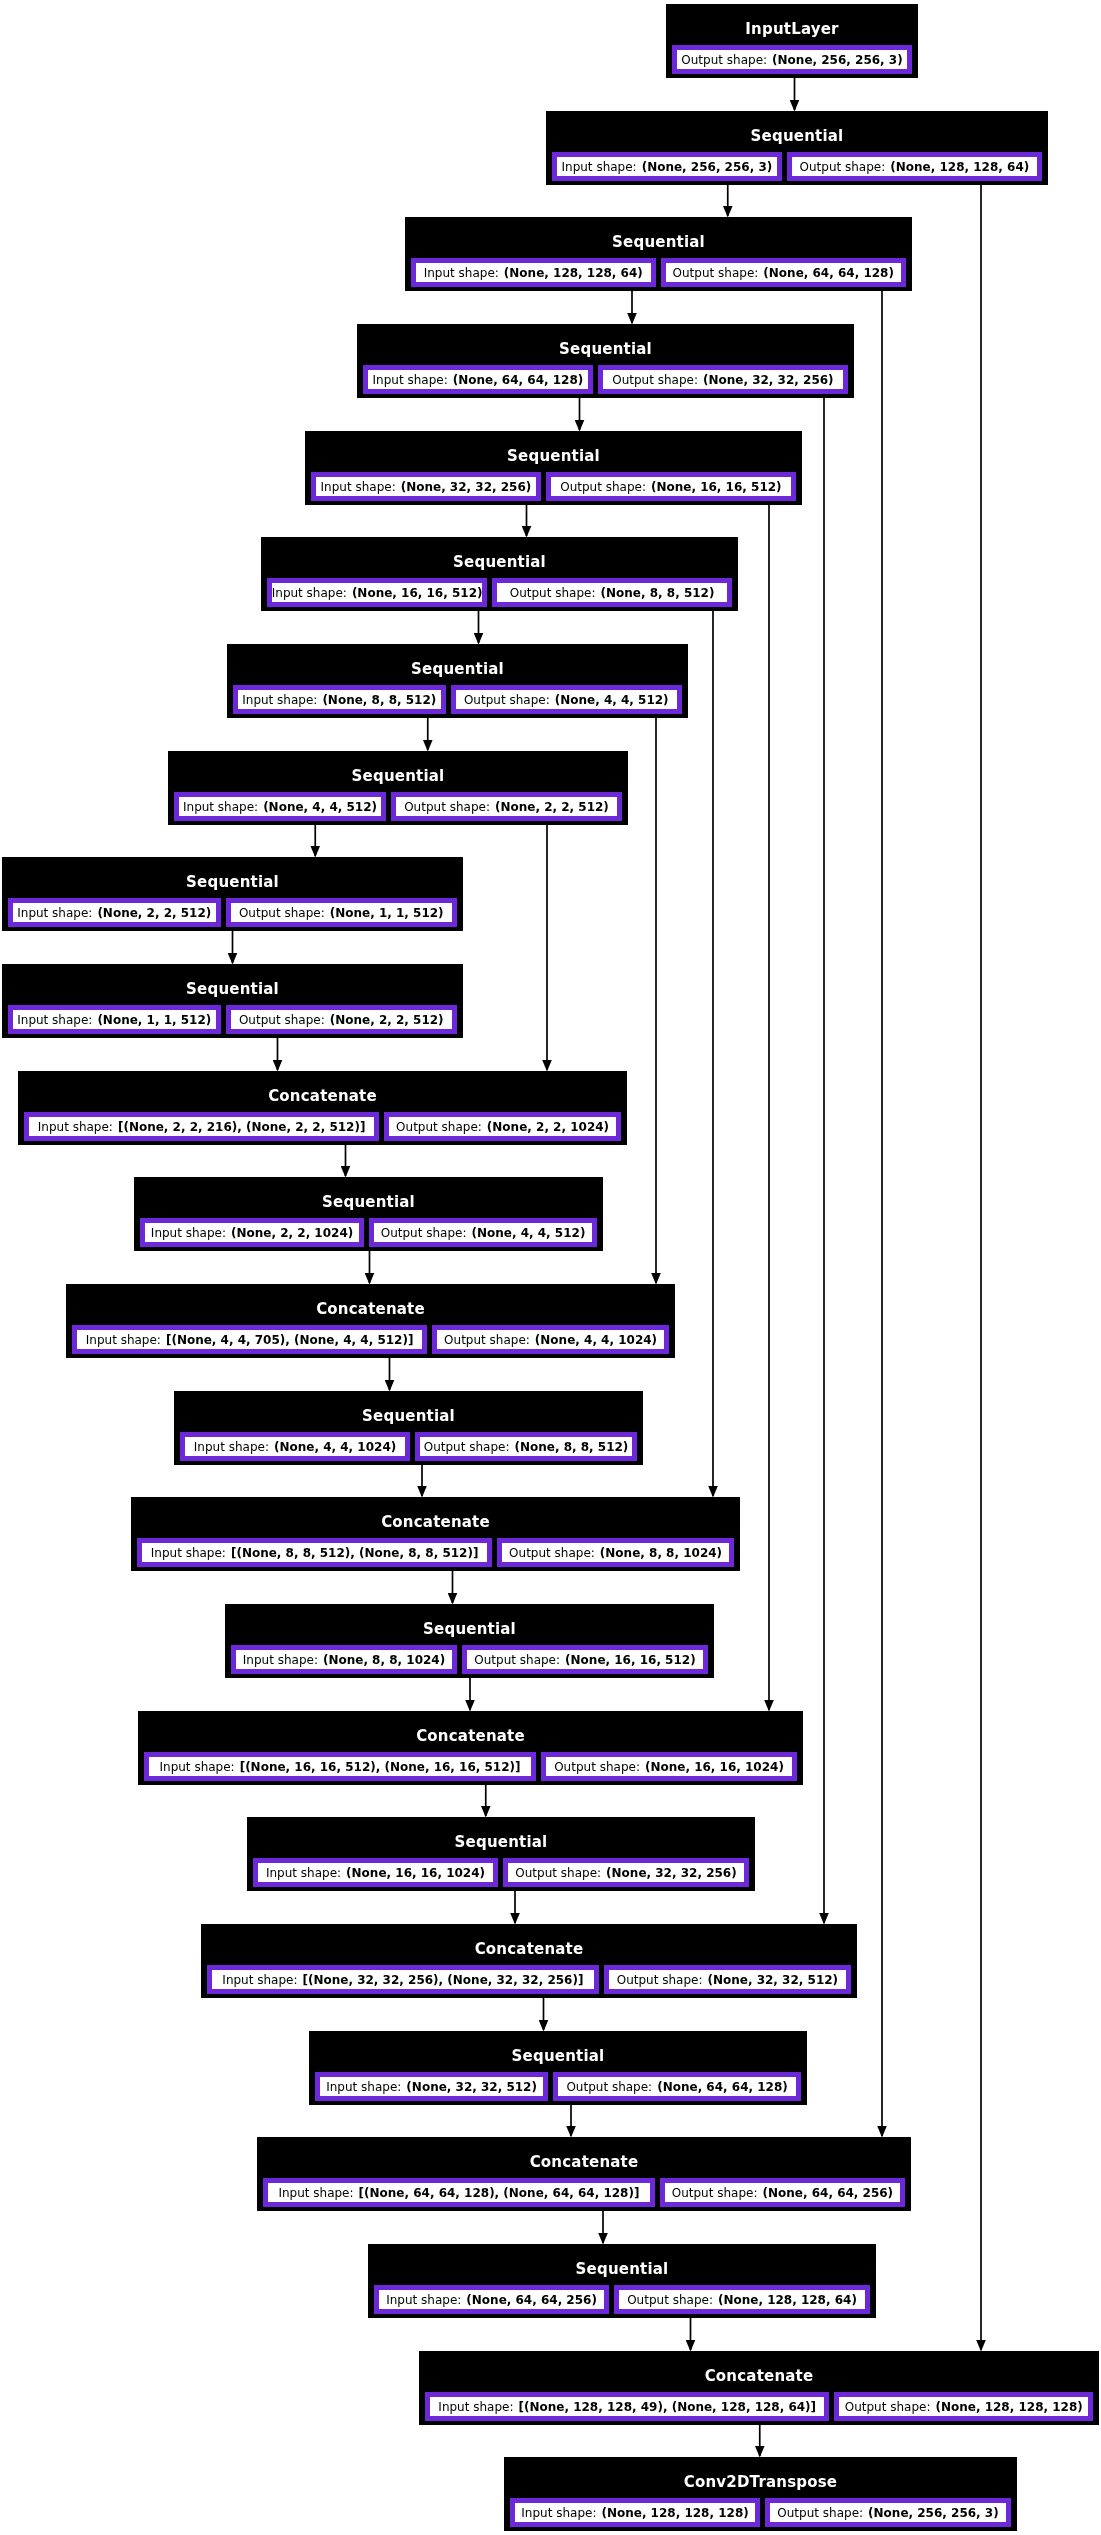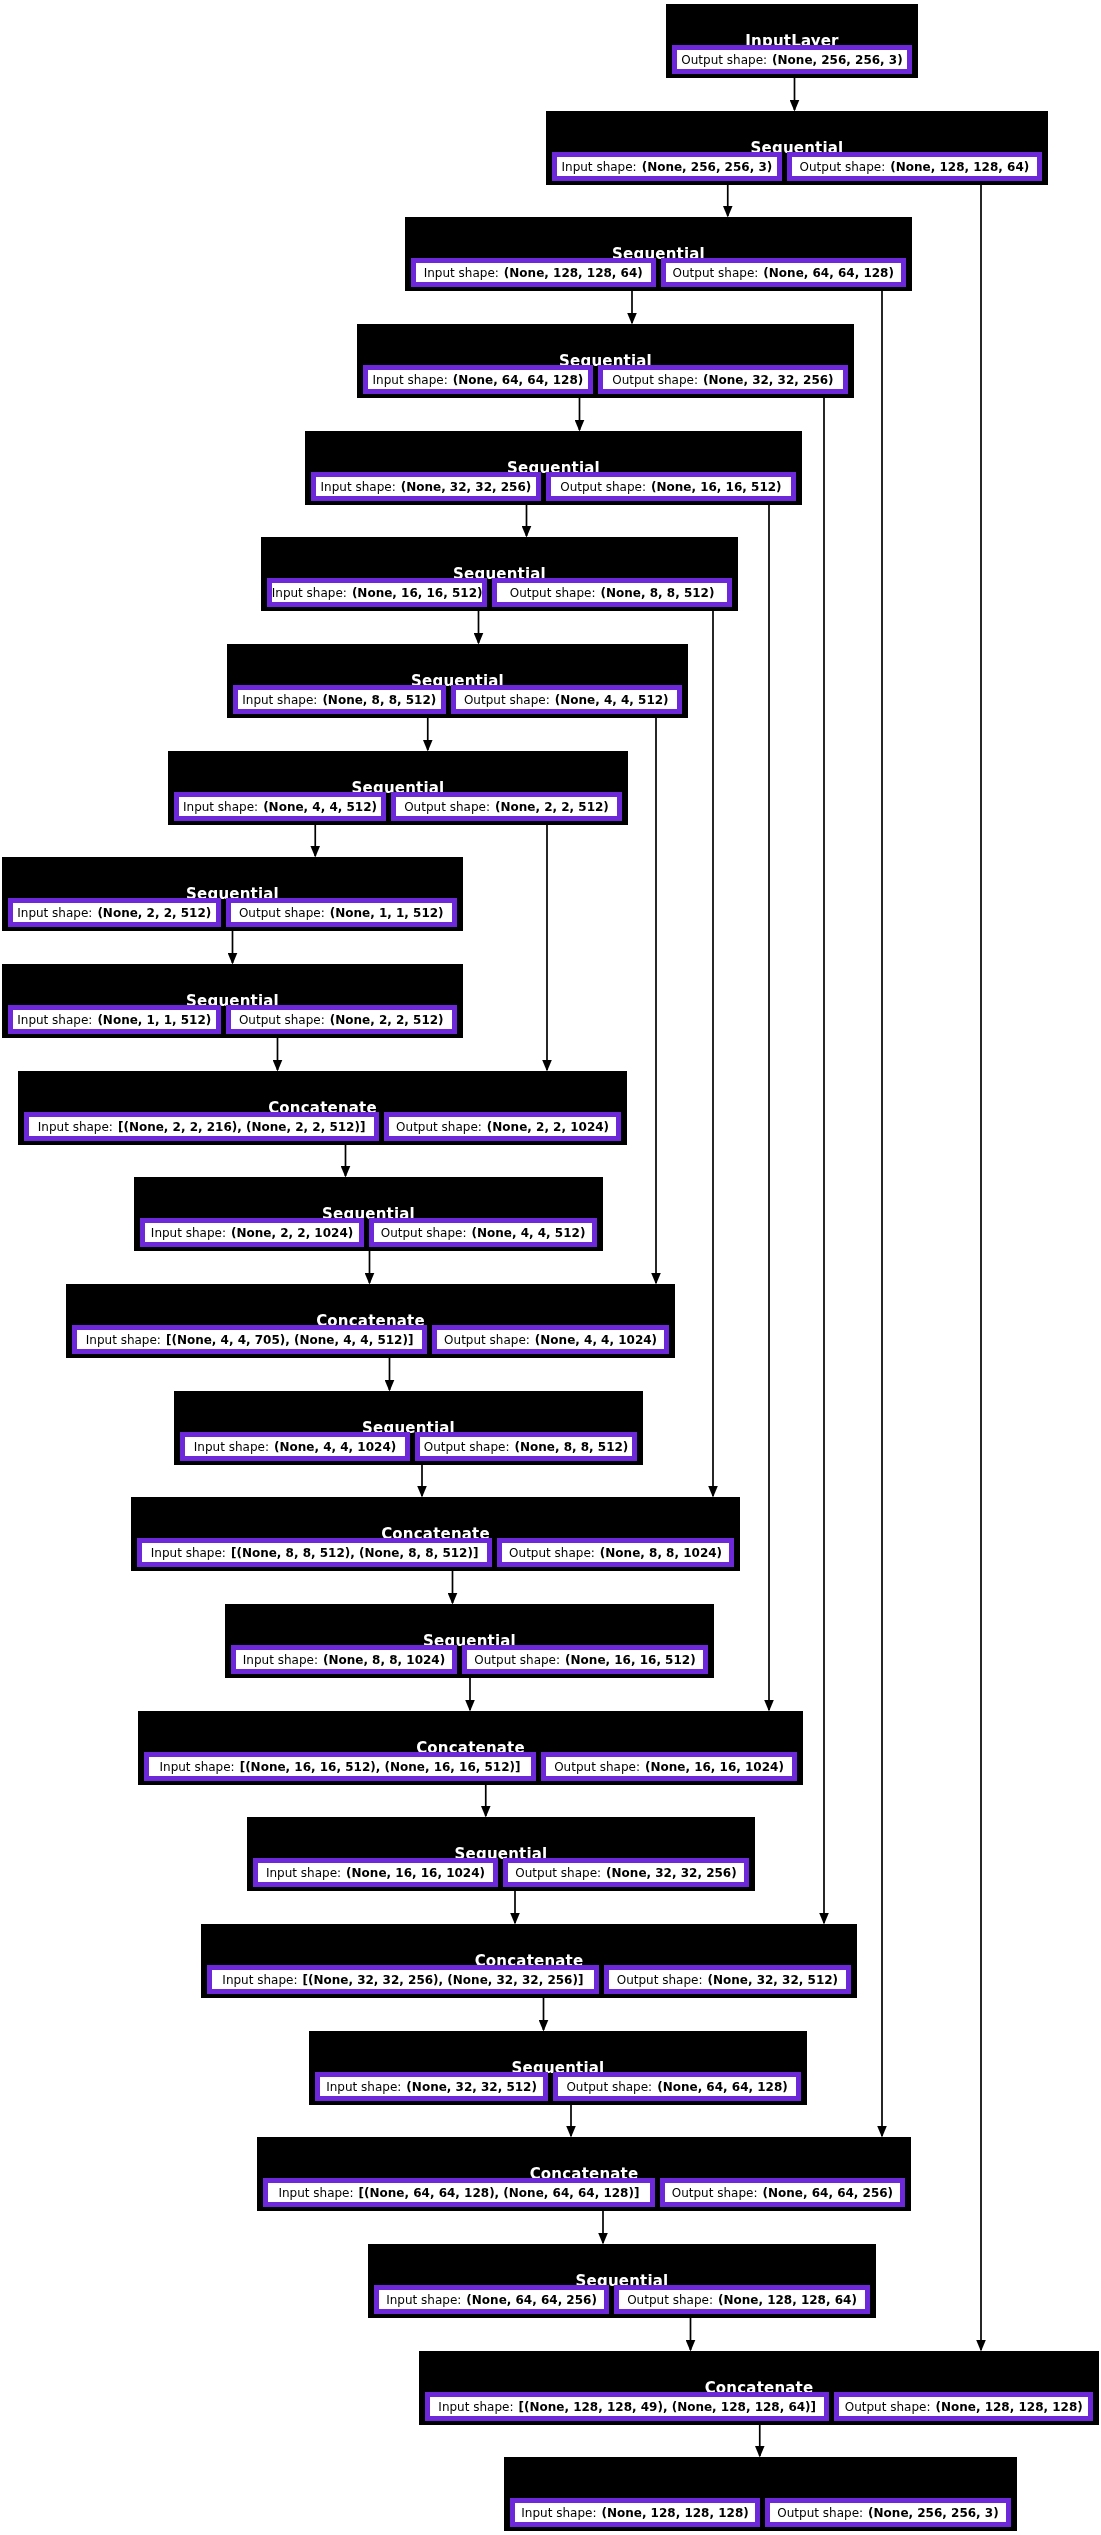--- a/index.html
+++ b/index.html
@@ -26,21 +26,21 @@
   }
   .node {
     position: absolute;
     z-index: 2;
     background: #000000;
     border: 1px solid #000000;
     box-sizing: border-box;
   }
   .node-title {
     position: absolute;
-    left: 0; right: 0; top: 16px;
+    left: 0; right: 0; top: 4px;
     height: 40px;
     display: flex;
     align-items: center;
     justify-content: center;
     color: #ffffff;
     font-size: 15px;
     font-weight: bold;
     letter-spacing: 0.2px;
     white-space: nowrap;
   }
@@ -396,20 +396,21 @@
           <span class="lbl">Input shape:</span>
           <span class="val">[(None, 128, 128, 49), (None, 128, 128, 64)]</span>
         </div>
         <div class="cell" style="flex: 1 1 auto; background: rgb(255, 255, 255); color: rgb(0, 0, 0);">
           <span class="lbl">Output shape:</span>
           <span class="val">(None, 128, 128, 128)</span>
         </div>
       </div>
     </div>
     <div class="node" style="left: 504px; top: 2457px; width: 513px; height: 74px; background: rgb(0, 0, 0);">
+      <div class="node-title" style="color: rgb(255, 255, 255);">Conv2DTranspose</div>
       <div class="cells">
         <div class="cell" style="flex: 0 0 calc(50.5% - 3px); background: rgb(255, 255, 255); color: rgb(0, 0, 0);">
           <span class="lbl">Input shape:</span>
           <span class="val">(None, 128, 128, 128)</span>
         </div>
         <div class="cell" style="flex: 1 1 auto; background: rgb(255, 255, 255); color: rgb(0, 0, 0);">
           <span class="lbl">Output shape:</span>
           <span class="val">(None, 256, 256, 3)</span>
         </div>
       </div>

